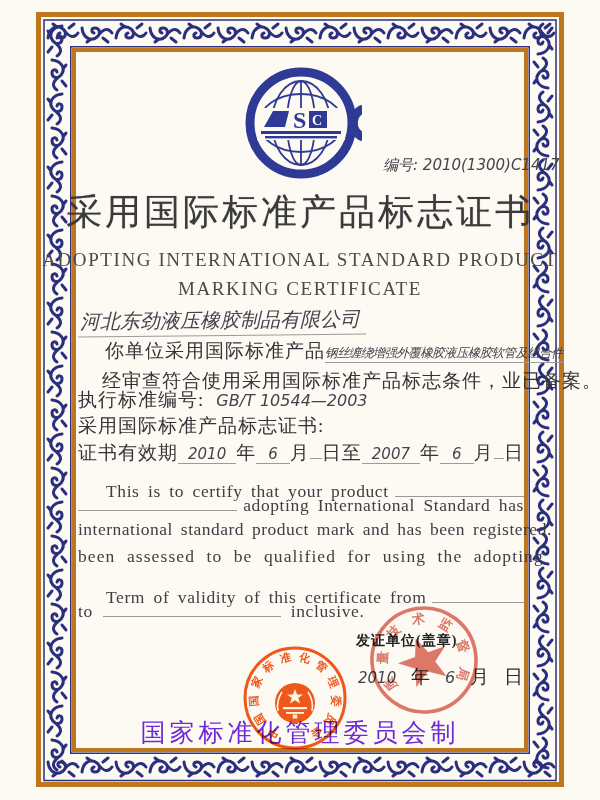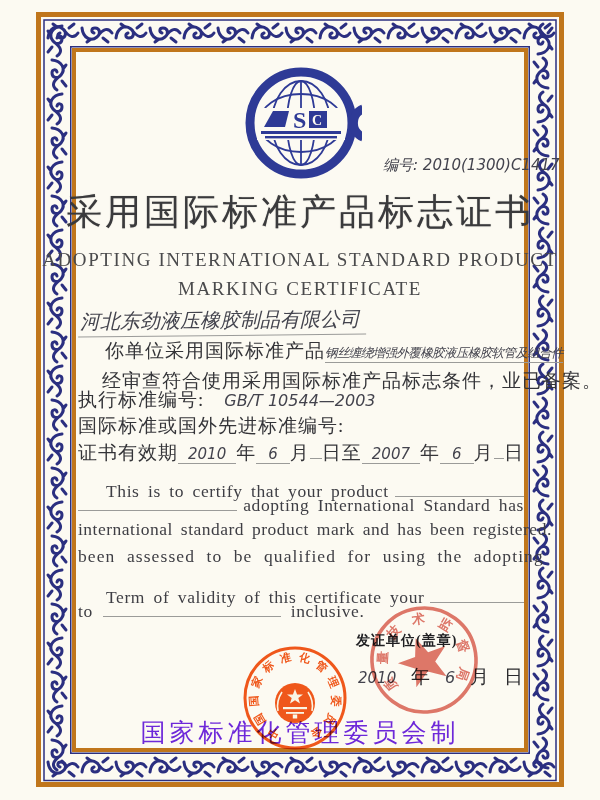--- a/index.html
+++ b/index.html
@@ -160,25 +160,25 @@
 
   <div class="abs flexline" style="left:78px; top:333px; width:452px;">
     <span class="zh-line" style="padding-left:27px;">你单位采用国际标准产品</span>
     <span class="hw u grow" style="font-size:12.5px; letter-spacing:-0.6px; white-space:nowrap;">钢丝缠绕增强外覆橡胶液压橡胶软管及组合件</span>
   </div>
 
   <div class="abs zh-line" style="left:78px; top:368px;margin-left:24px;">经审查符合使用采用国际标准产品标志条件，业已备案。</div>
 
   <div class="abs flexline" style="left:78px; top:387px;">
     <span class="zh-line">执行标准编号:</span>
-    <span class="hw" style="font-size:16px; margin-left:20px;">GB/T 10544—2003</span>
+    <span class="hw" style="font-size:16px; margin-left:12px;">GB/T 10544—2003</span>
   </div>
 
   <div class="abs flexline" style="left:78px; top:413px;">
-    <span class="zh-line">国际标准或国外先进标准编号:</span>
+    <span class="zh-line">采用国际标准产品标志证书:</span>
   </div>
 
   <div class="abs flexline" style="left:78px; top:440px; width:446px; justify-content:space-between;">
     <span class="zh-line">证书有效期</span>
     <span class="hw u" style="font-size:15px; padding:0 10px;">2010</span>
     <span class="zh-line">年</span>
     <span class="hw u" style="font-size:15px; padding:0 12px;">6</span>
     <span class="zh-line">月</span>
     <span class="blank" style="width:30px"></span>
     <span class="zh-line">日至</span>
@@ -195,21 +195,21 @@
       <span style="padding-left:28px;">This is to certify that your product</span>
       <span class="blank grow" style="margin-left:6px;"></span>
     </div>
     <div class="eng-line flexline">
       <span class="blank" style="width:170px; margin-right:6px;"></span>
       <span>adopting International Standard has</span>
     </div>
     <div class="eng-line" style="letter-spacing:.5px; word-spacing:3px;">international standard product mark and has been registered.</div>
     <div class="eng-line" style="letter-spacing:1.1px; word-spacing:6px;">been assessed to be qualified for using the adopting</div>
     <div class="eng-line flexline">
-      <span style="padding-left:28px;">Term of validity of this certificate your</span>
+      <span style="padding-left:28px;">Term of validity of this certificate from</span>
       <span class="blank grow" style="margin-left:6px;"></span>
     </div>
     <div class="eng-line flexline">
       <span>to</span>
       <span class="blank" style="width:178px; margin:0 10px;"></span>
       <span>inclusive.</span>
     </div>
   </div>
 
   <div class="abs" style="left:356px; top:632px; font-size:14px; font-weight:bold; color:#1f1f22; letter-spacing:1px; white-space:nowrap;">发证单位(盖章)</div>

